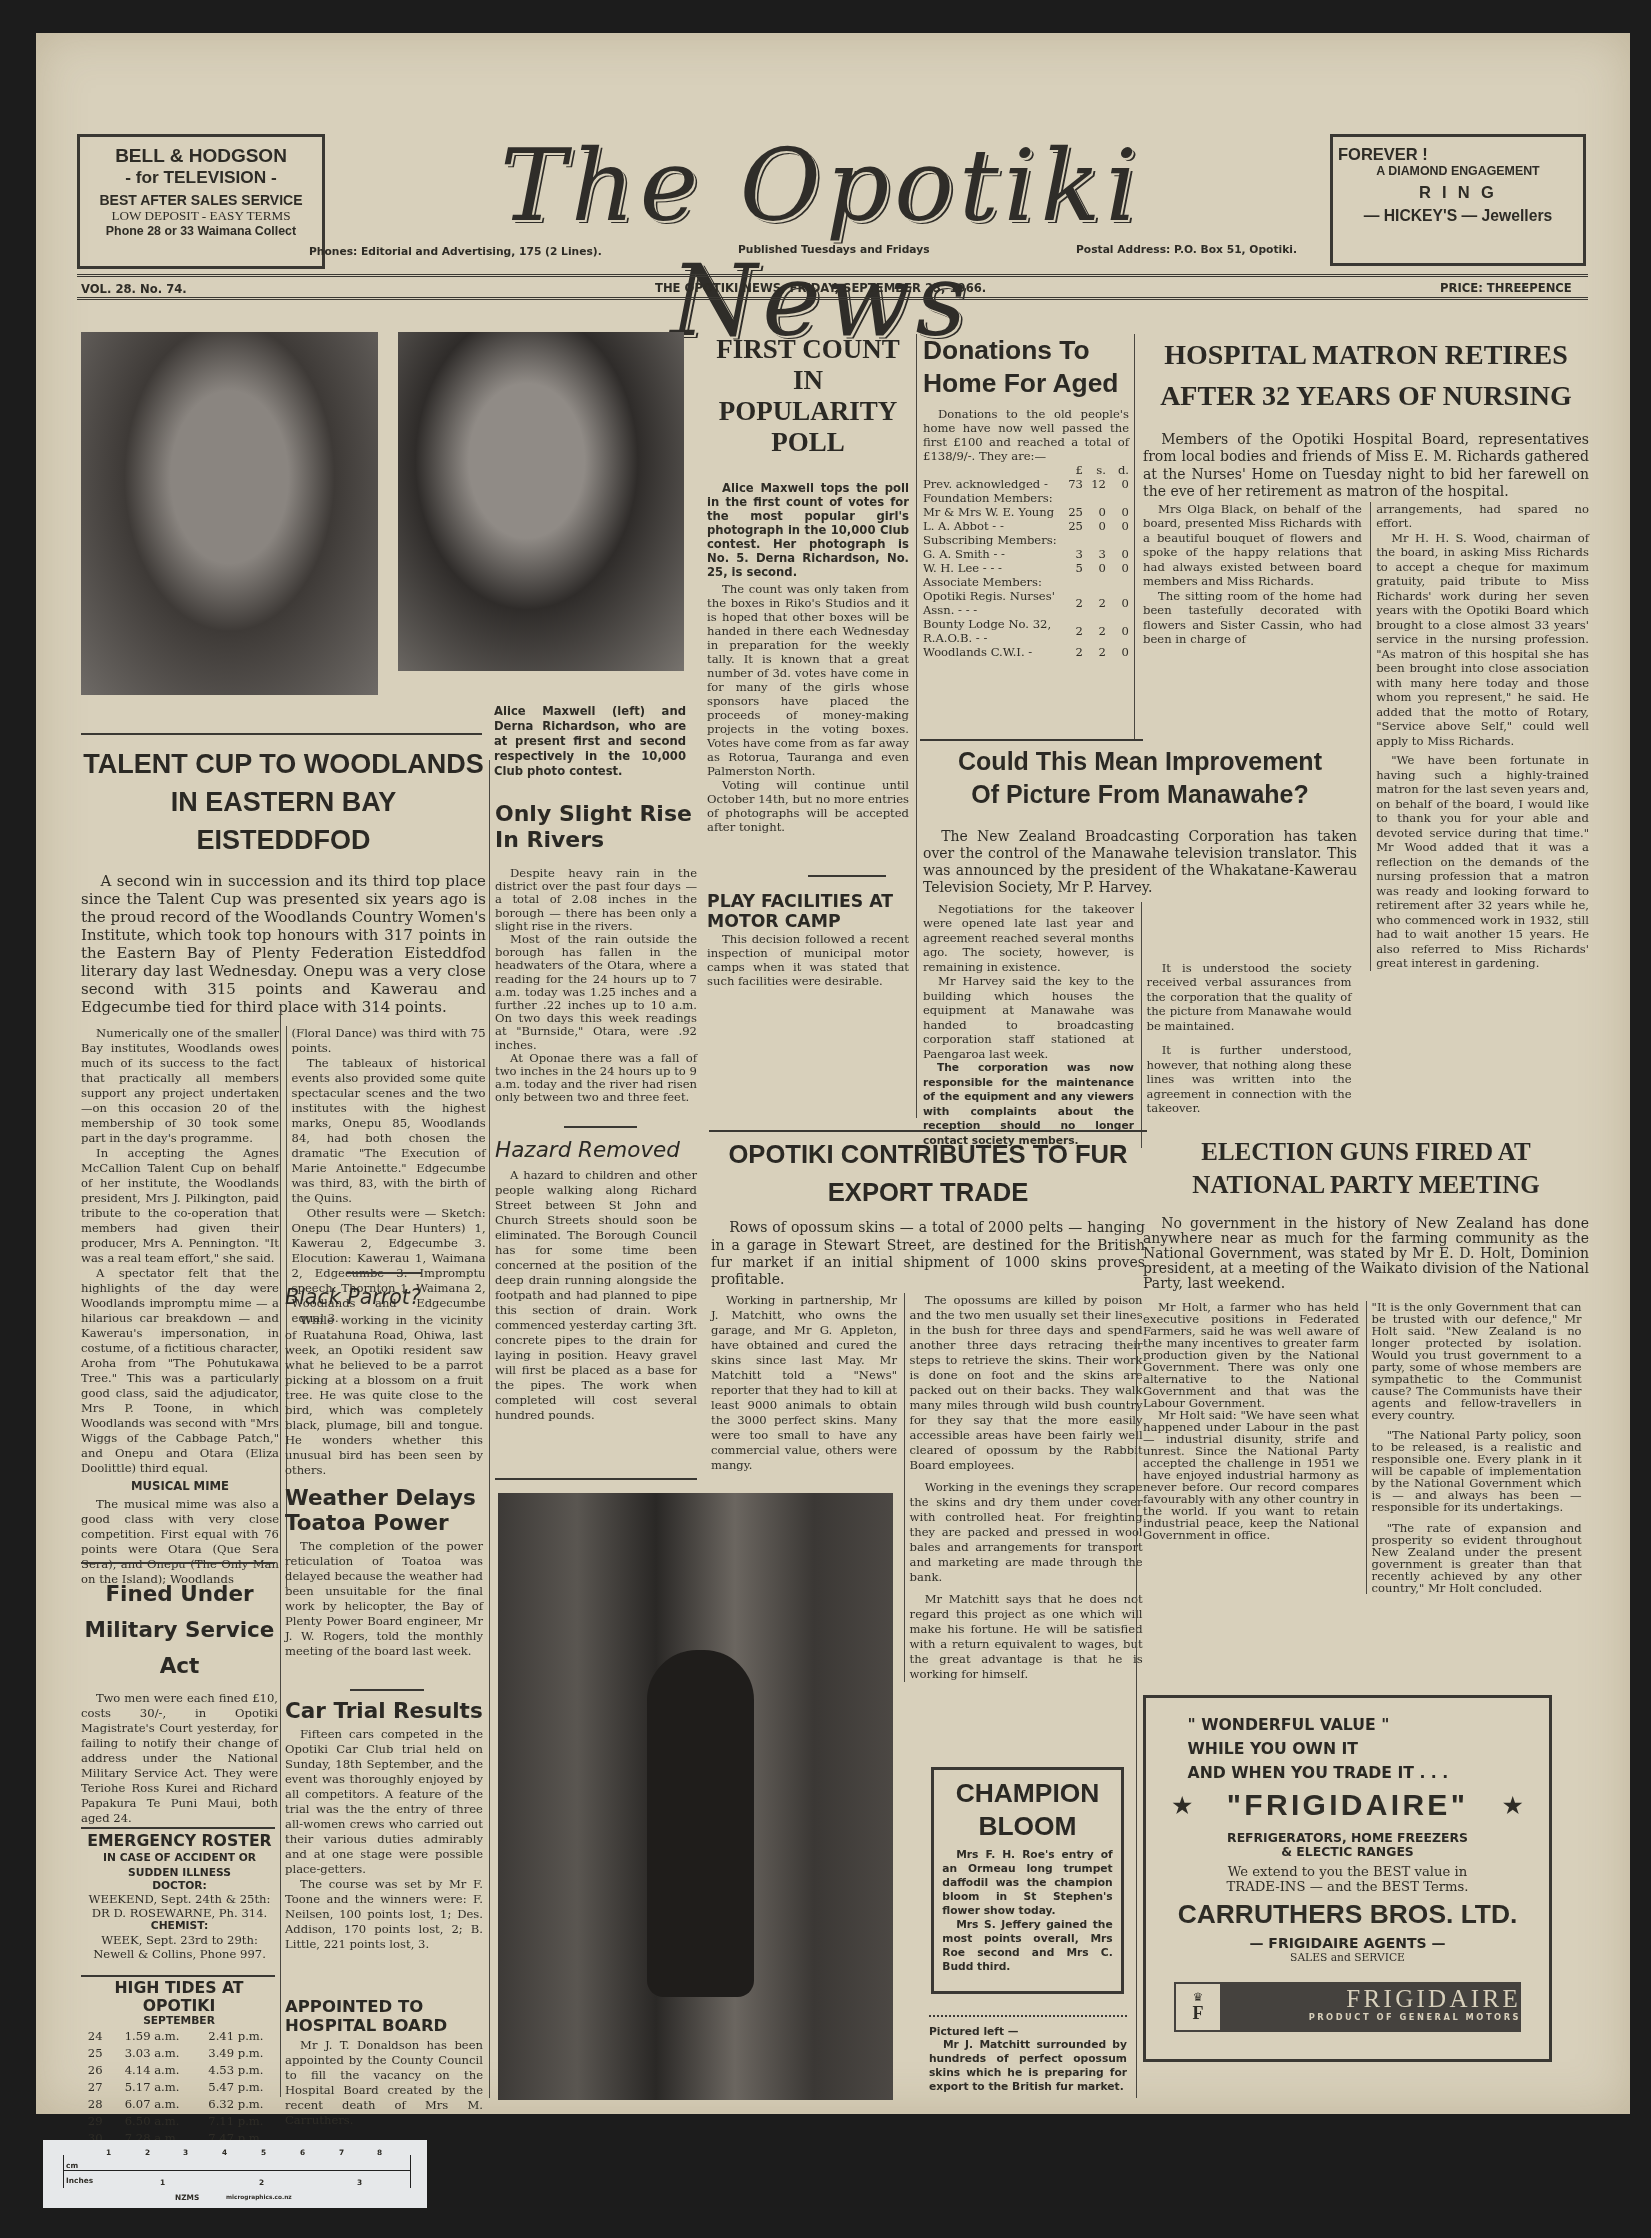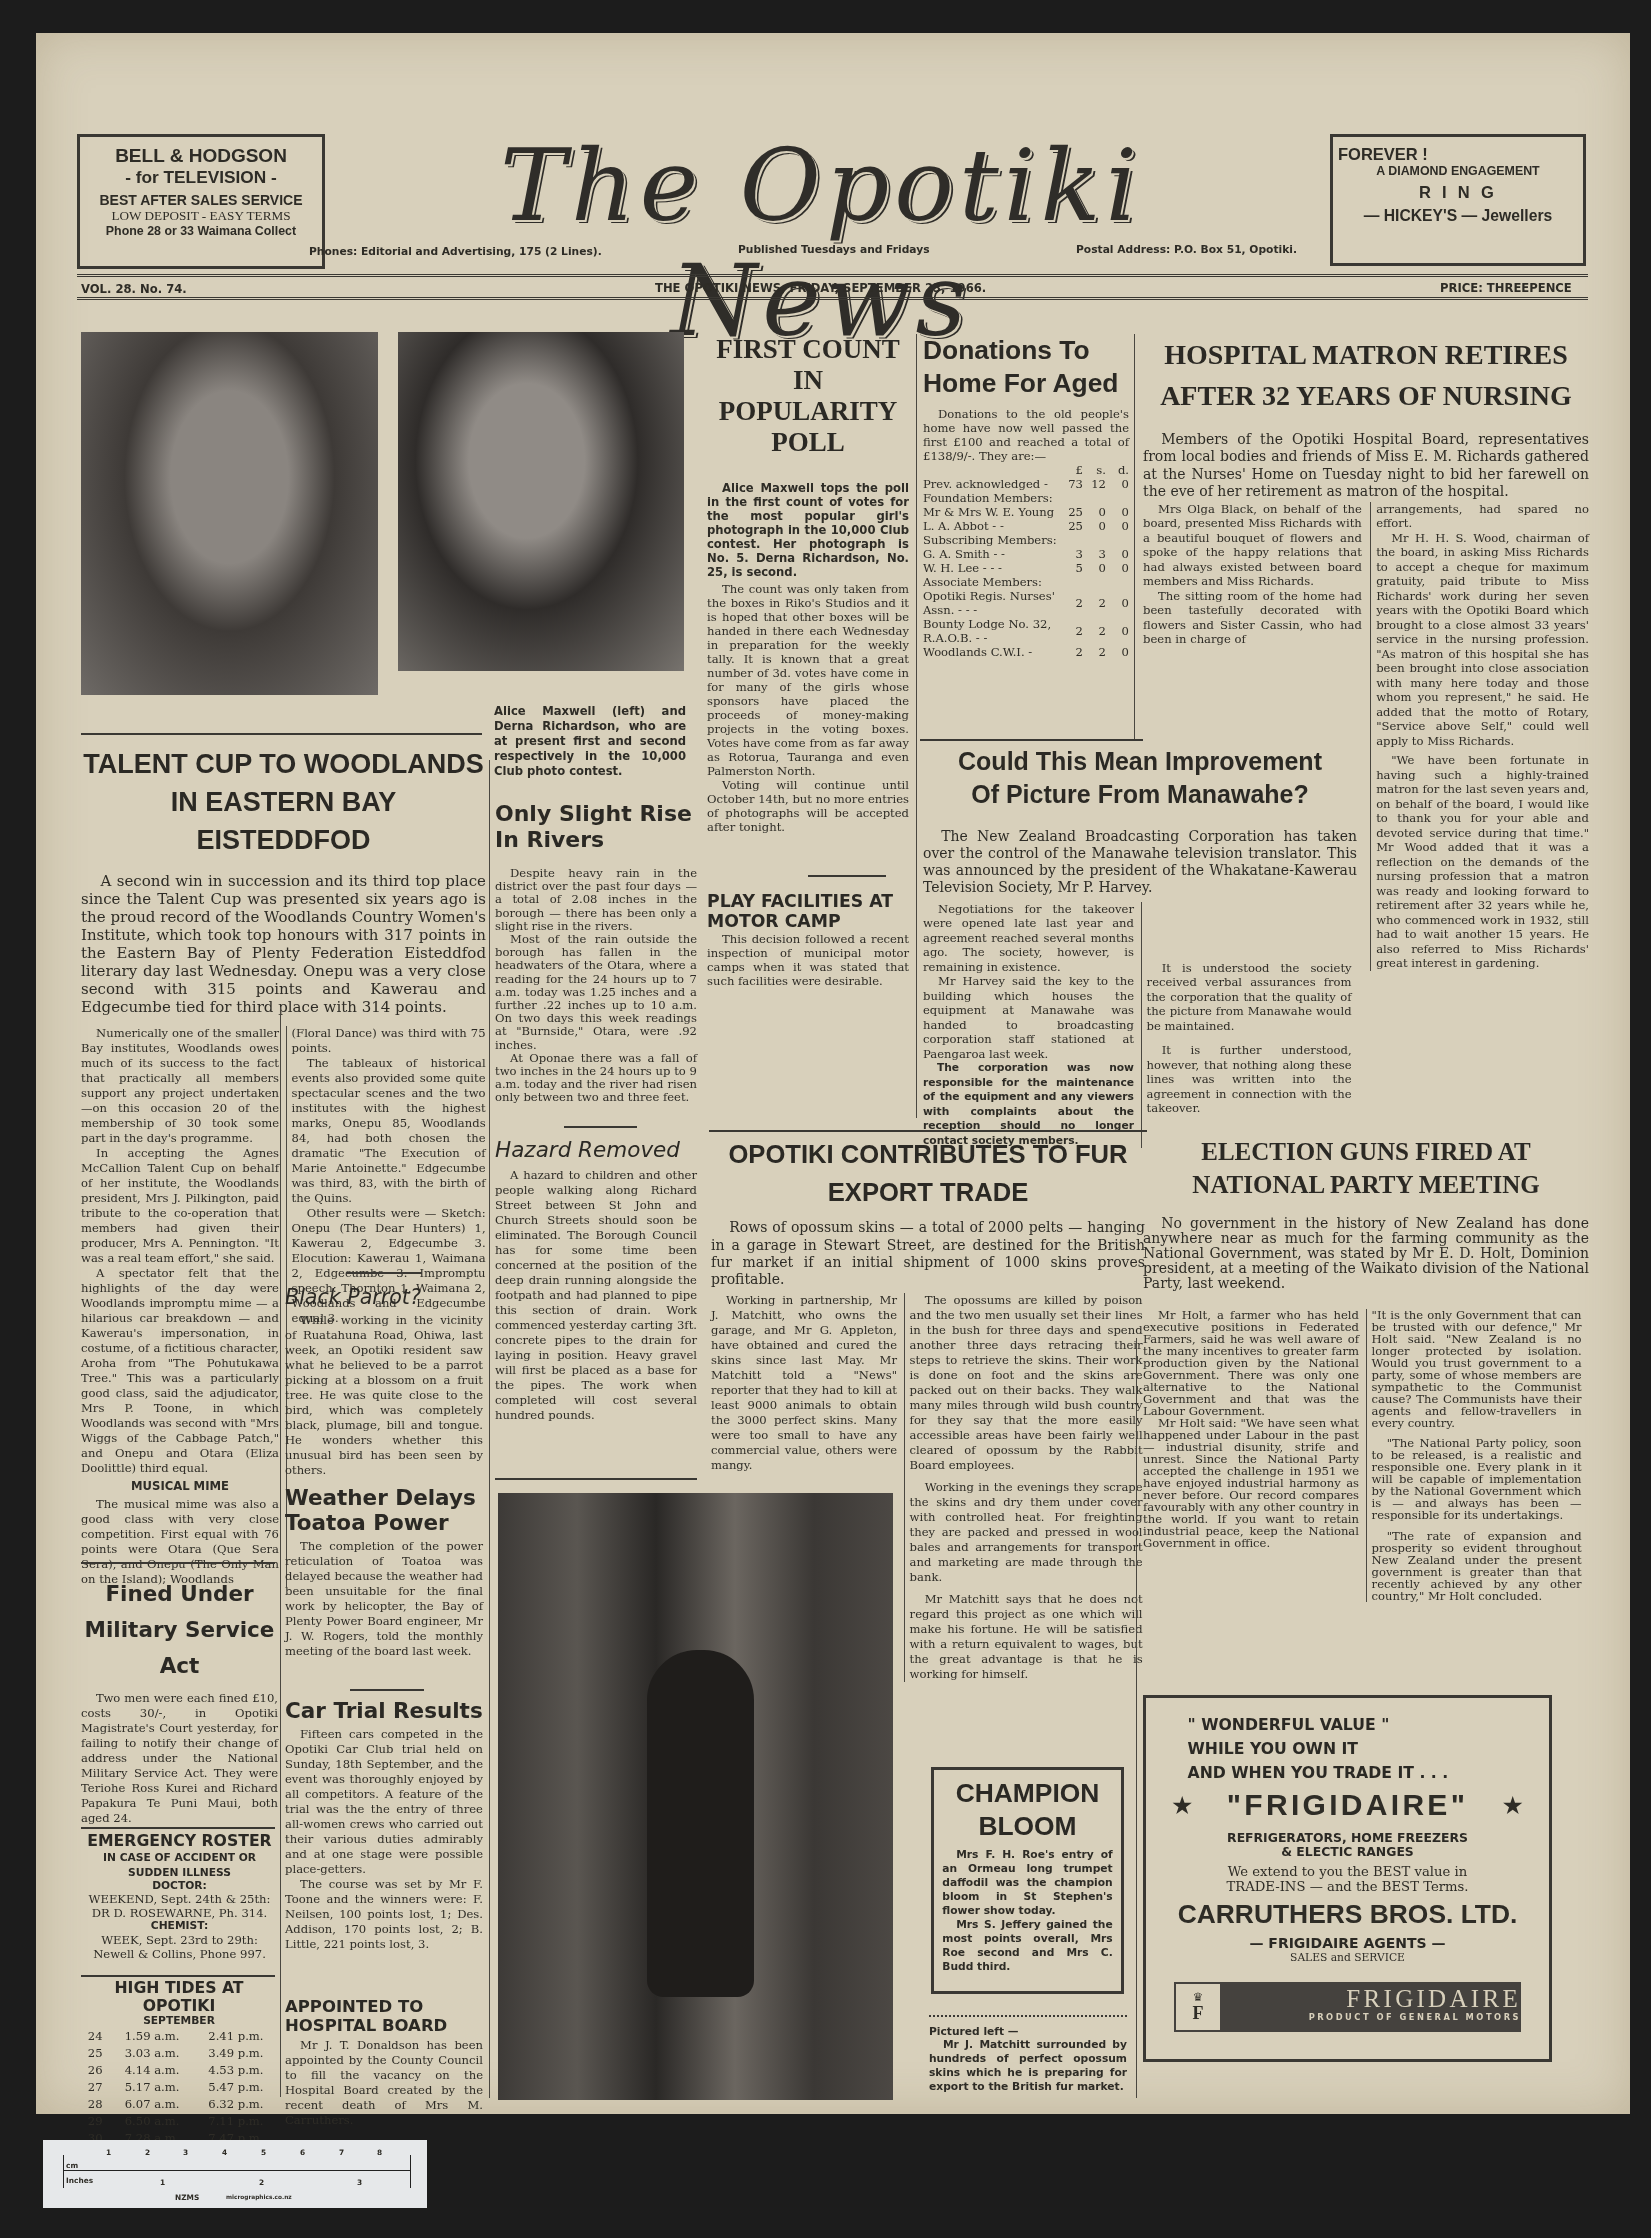--- a/index.html
+++ b/index.html
@@ -338,21 +338,21 @@
   <div class="abs" style="left:893px;top:1982px;width:198px;border-top:2.5px dotted #3a3833"></div>
   <div class="abs" style="left:893px;top:1992px;width:198px">
     <div class="b" style="font-size:10.7px">Pictured left —</div>
     <p class="b ind" style="font-size:10.7px;line-height:14px">Mr J. Matchitt surrounded by hundreds of perfect opossum skins which he is preparing for export to the British fur market.</p>
   </div>
   <div class="vrule" style="left:1100px;top:1305px;height:760px"></div>
 
   <div class="abs" style="left:1107px;top:1102px;width:446px">
     <div class="hd" style="font-size:25px;line-height:33px">ELECTION GUNS FIRED AT NATIONAL PARTY MEETING</div>
     <p class="ind" style="font-size:14px;line-height:15px;margin-top:15px">No government in the history of New Zealand has done anywhere near as much for the farming community as the National Government, was stated by Mr E. D. Holt, Dominion president, at a meeting of the Waikato division of the National Party, last weekend.</p>
-    <div style="display:flex;gap:6.6px;margin-top:18px">
+    <div style="display:flex;gap:6.6px;margin-top:10px">
       <div style="width:216px">
         <p class="ind" style="font-size:11.6px;line-height:12px">Mr Holt, a farmer who has held executive positions in Federated Farmers, said he was well aware of the many incentives to greater farm production given by the National Government. There was only one alternative to the National Government and that was the Labour Government.</p>
         <p class="ind" style="font-size:11.6px;line-height:12px">Mr Holt said: "We have seen what happened under Labour in the past — industrial disunity, strife and unrest. Since the National Party accepted the challenge in 1951 we have enjoyed industrial harmony as never before. Our record compares favourably with any other country in the world. If you want to retain industrial peace, keep the National Government in office.</p>
       </div>
       <div style="width:216px;border-left:0.8px solid #4a4740;padding-left:5px">
         <p style="font-size:11.6px;line-height:12px">"It is the only Government that can be trusted with our defence," Mr Holt said. "New Zealand is no longer protected by isolation. Would you trust government to a party, some of whose members are sympathetic to the Communist cause? The Communists have their agents and fellow-travellers in every country.</p>
         <p class="ind" style="font-size:11.6px;line-height:12px;margin-top:8.3px">"The National Party policy, soon to be released, is a realistic and responsible one. Every plank in it will be capable of implementation by the National Government which is — and always has been — responsible for its undertakings.</p>
         <p class="ind" style="font-size:11.6px;line-height:12px;margin-top:8.3px">"The rate of expansion and prosperity so evident throughout New Zealand under the present government is greater than that recently achieved by any other country," Mr Holt concluded.</p>
       </div>
     </div>

